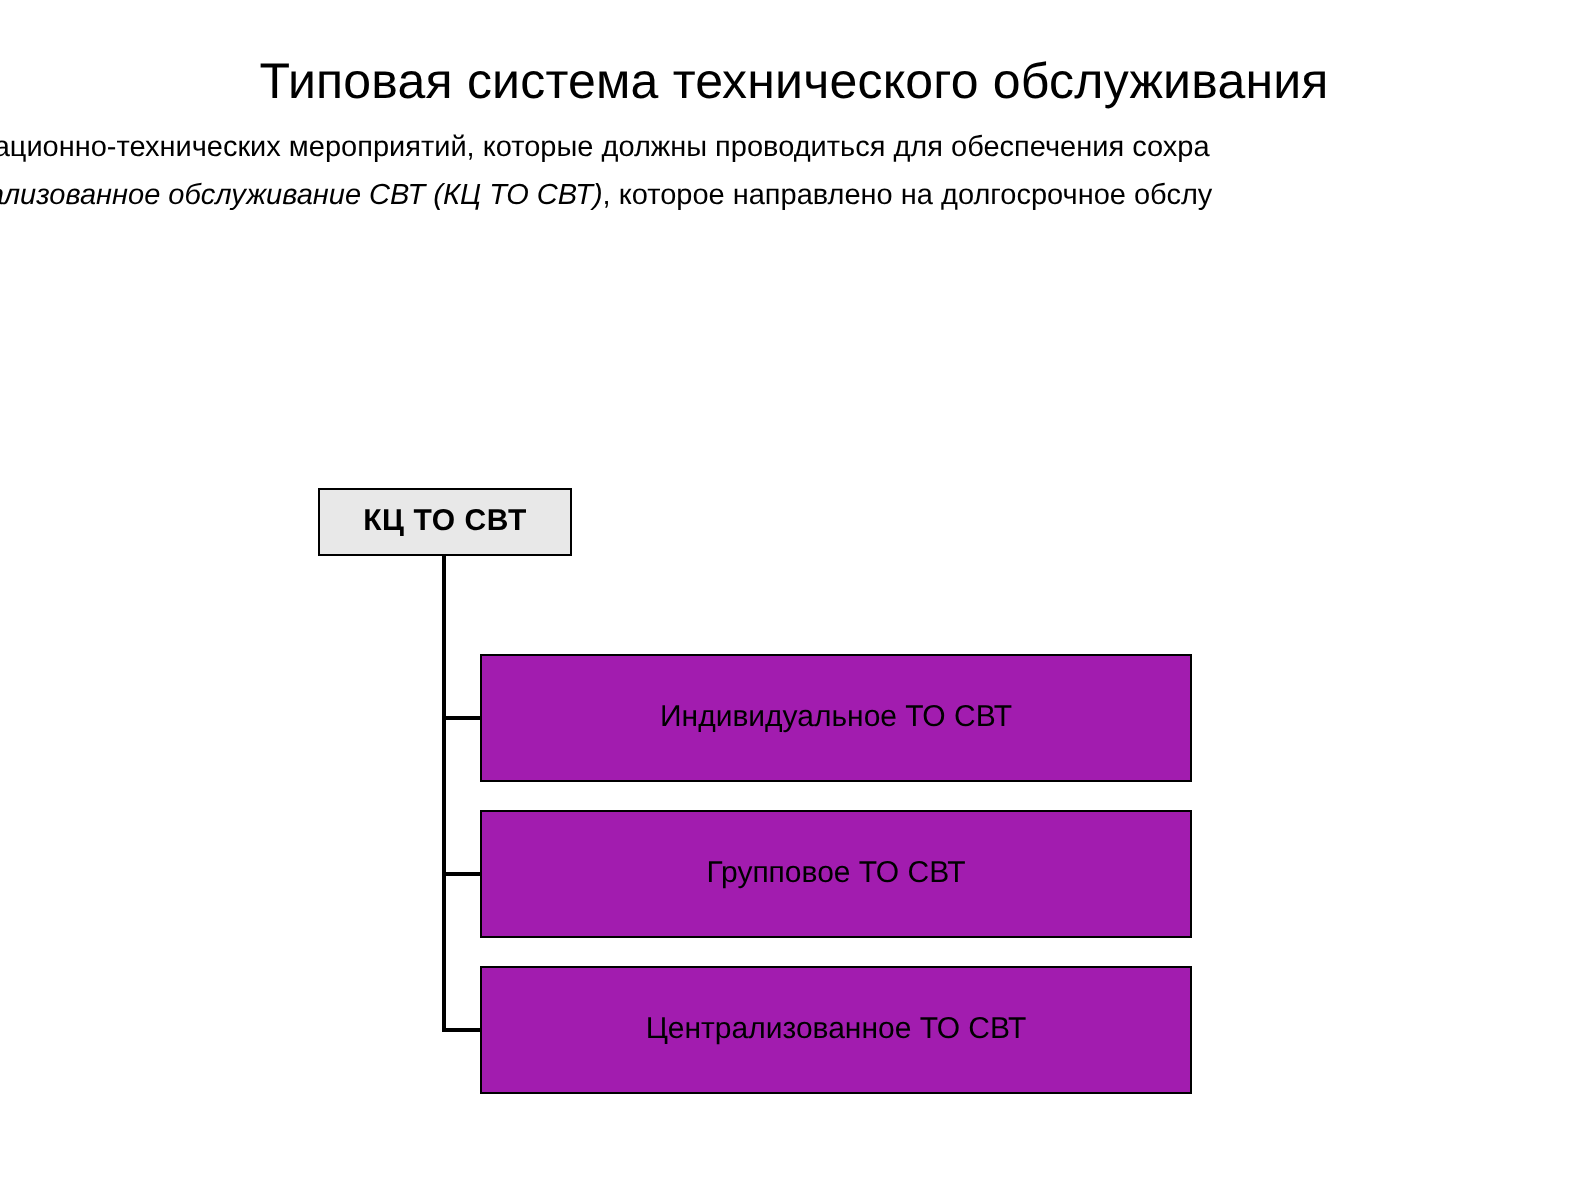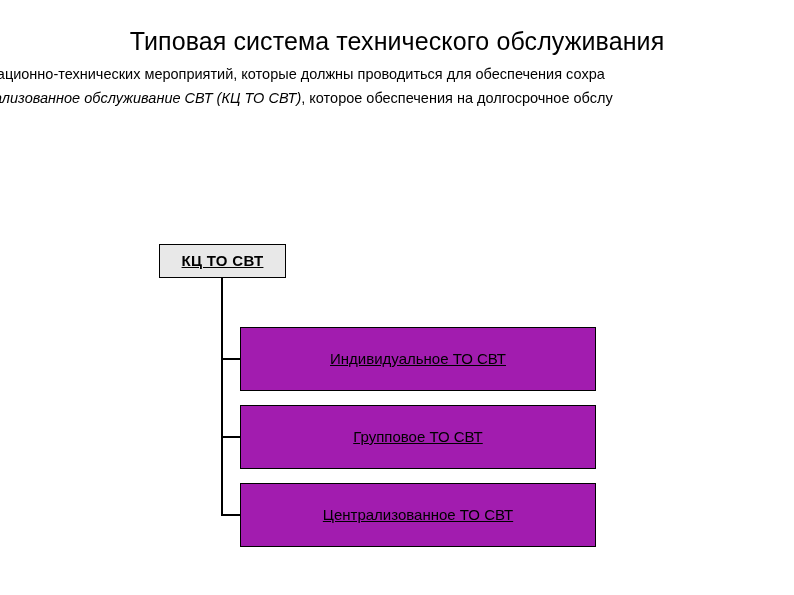--- a/index.html
+++ b/index.html
@@ -67,21 +67,20 @@
     position: absolute;
     box-sizing: border-box;
     border: 1px solid #000000;
     background: #ffffff;
     display: flex;
     align-items: center;
     justify-content: center;
     font-size: 15px;
     line-height: 18px;
     color: #000000;
-    text-decoration: underline;
   }
   .node-root {
     left: 159px;
     top: 244px;
     width: 127px;
     height: 34px;
     background: #e8e8e8;
     font-weight: bold;
     font-size: 15px;
     letter-spacing: 0.3px;
@@ -119,21 +118,21 @@
 </style>
 </head>
 <body>
 
 <div id="slide">
 
   <div class="slide-title">Типовая система технического обслуживания</div>
 
   <div class="body-text">
     <span class="body-line">анизационно-технических мероприятий, которые должны проводиться для обеспечения сохра</span>
-    <span class="body-line"><span class="ital">нтрализованное обслуживание СВТ (КЦ ТО СВТ)</span><span>, которое обеспечения на долгосрочное обслу</span></span>
+    <span class="body-line"><span class="ital">нтрализованное обслуживание СВТ (КЦ ТО СВТ)</span><span>, которое направлено на долгосрочное обслу</span></span>
   </div>
 
   <div class="diagram">
 
     <div class="trunk"></div>
     <div class="branch branch-1"></div>
     <div class="branch branch-2"></div>
     <div class="branch branch-3"></div>
 
     <div class="node node-root">

